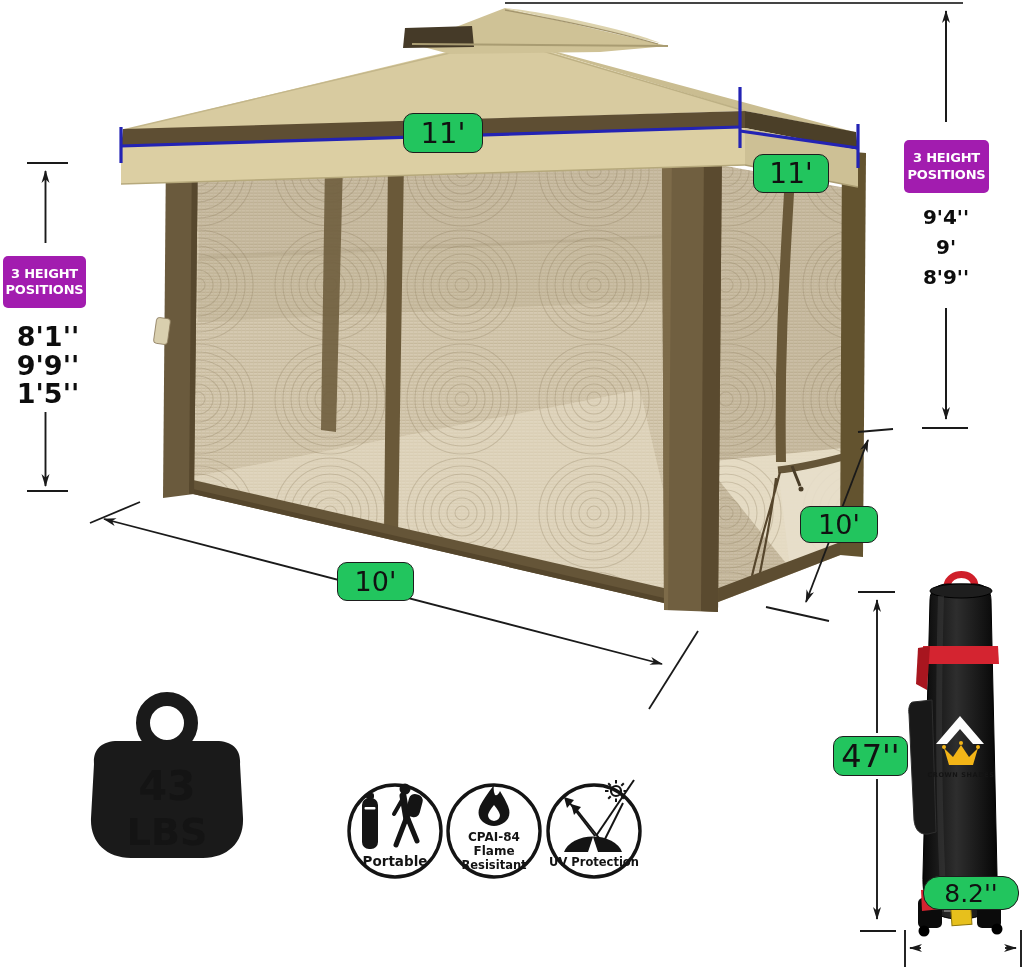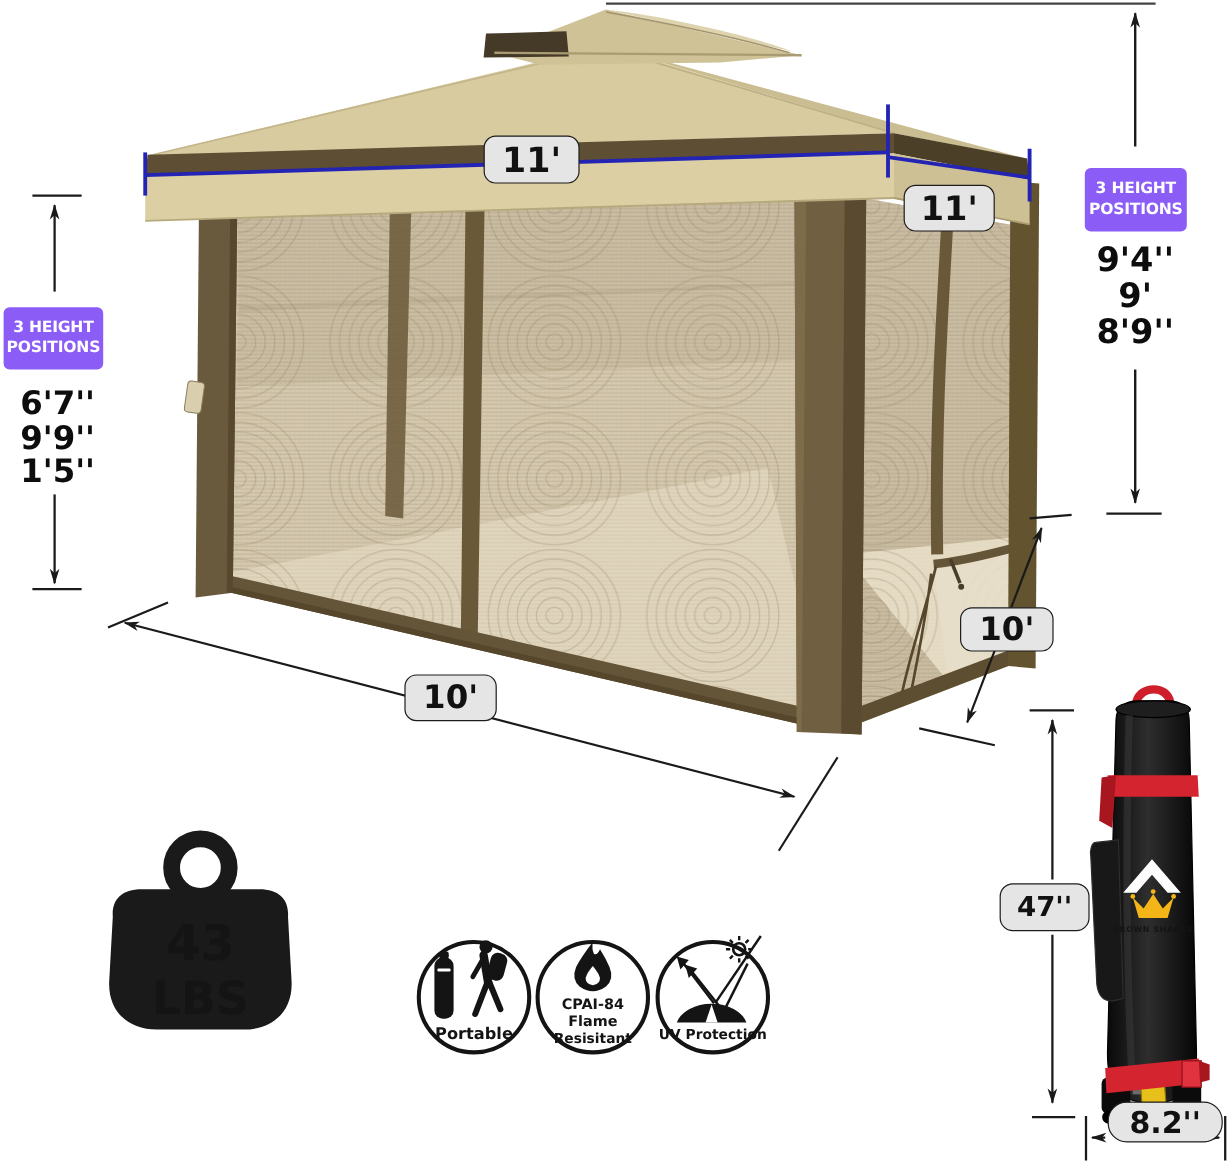--- a/index.html
+++ b/index.html
@@ -4,25 +4,25 @@
 <style>
   html,body{margin:0;padding:0;background:#fff;}
   .stage{
     position:relative;width:1024px;height:971px;background:#ffffff;overflow:hidden;
     font-family:"DejaVu Sans","Liberation Sans",sans-serif;color:#111;
   }
   .stage svg{position:absolute;left:0;top:0;}
   svg text{font-family:"DejaVu Sans","Liberation Sans",sans-serif;font-weight:bold;fill:#141414;}
   .dim-label{
     position:absolute;display:flex;align-items:center;justify-content:center;
-    background:#e5e5e5;border:1.7px solid #1d1d1d;border-radius:10px;
-    font-weight:bold;color:#111;line-height:1;box-sizing:border-box;
+    background:#22c55e;border:1.7px solid #1d1d1d;border-radius:10px;
+    font-weight:normal;color:#111;line-height:1;box-sizing:border-box;
   }
   .badge{
-    position:absolute;background:#8b5cf6;color:#ffffff;font-weight:bold;
+    position:absolute;background:#a21caf;color:#ffffff;font-weight:bold;
     text-align:center;border-radius:5px;display:flex;align-items:center;justify-content:center;
     line-height:1.25;letter-spacing:-0.2px;box-sizing:border-box;padding:2px 1px;
   }
   .heights{position:absolute;text-align:center;font-weight:bold;color:#0d0d0d;}
   .heights div{white-space:nowrap;}
 </style>
 </head>
 <body>
 
 <div class="stage">
@@ -242,33 +242,33 @@
 </svg>
 
   <div class="dim-label" style="left:403px;top:113px;width:80px;height:40px;font-size:29px;">11'</div>
 
   <div class="dim-label" style="left:753px;top:154px;width:76px;height:39px;font-size:28px;">11'</div>
 
   <div class="dim-label" style="left:337px;top:562px;width:77px;height:39px;font-size:27px;">10'</div>
 
   <div class="dim-label" style="left:800px;top:506px;width:78px;height:37px;font-size:27px;">10'</div>
 
-  <div class="dim-label" style="left:833px;top:736px;width:75px;height:40px;font-size:23px;border-radius:11px;">47''</div>
-
-  <div class="dim-label" style="left:923px;top:918px;width:96px;height:34px;font-size:25px;border-radius:16px;">8.2''</div>
+  <div class="dim-label" style="left:833px;top:736px;width:75px;height:40px;font-size:32px;">47''</div>
+
+  <div class="dim-label" style="left:923px;top:876px;width:96px;height:34px;font-size:25px;border-radius:16px;">8.2''</div>
 
   <div class="badge" style="left:3px;top:256px;width:83px;height:52px;font-size:13px;">3 HEIGHT POSITIONS</div>
 
   <div class="badge" style="left:904px;top:140px;width:85px;height:53px;font-size:13px;">3 HEIGHT POSITIONS</div>
 
   <div class="heights" style="left:4px;top:323px;width:88px;font-size:27px;line-height:28.5px;">
-    <div>6'7''</div>
+    <div>8'1''</div>
     <div>9'9''</div>
     <div>1'5''</div>
   </div>
 
-  <div class="heights" style="left:902px;top:202px;width:88px;font-size:28px;line-height:30px;">
+  <div class="heights" style="left:902px;top:202px;width:88px;font-size:20px;line-height:30px;">
     <div>9'4''</div>
     <div>9'</div>
     <div>8'9''</div>
   </div>
 
 </div>
 
 </body></html>

